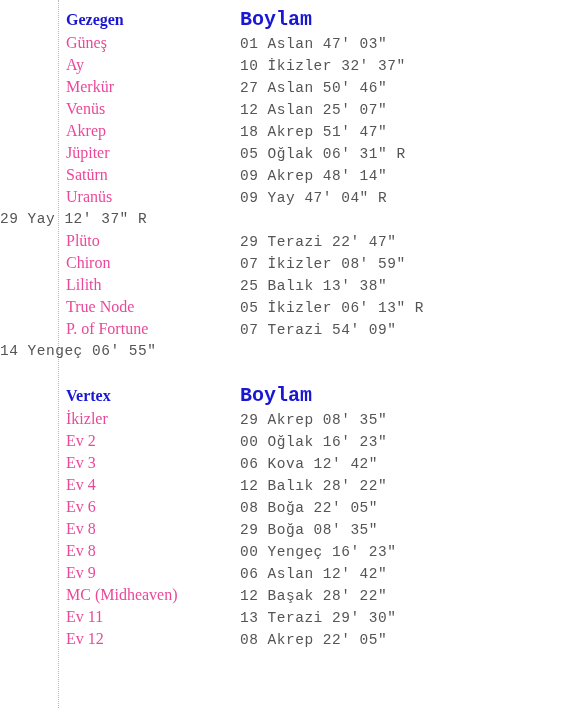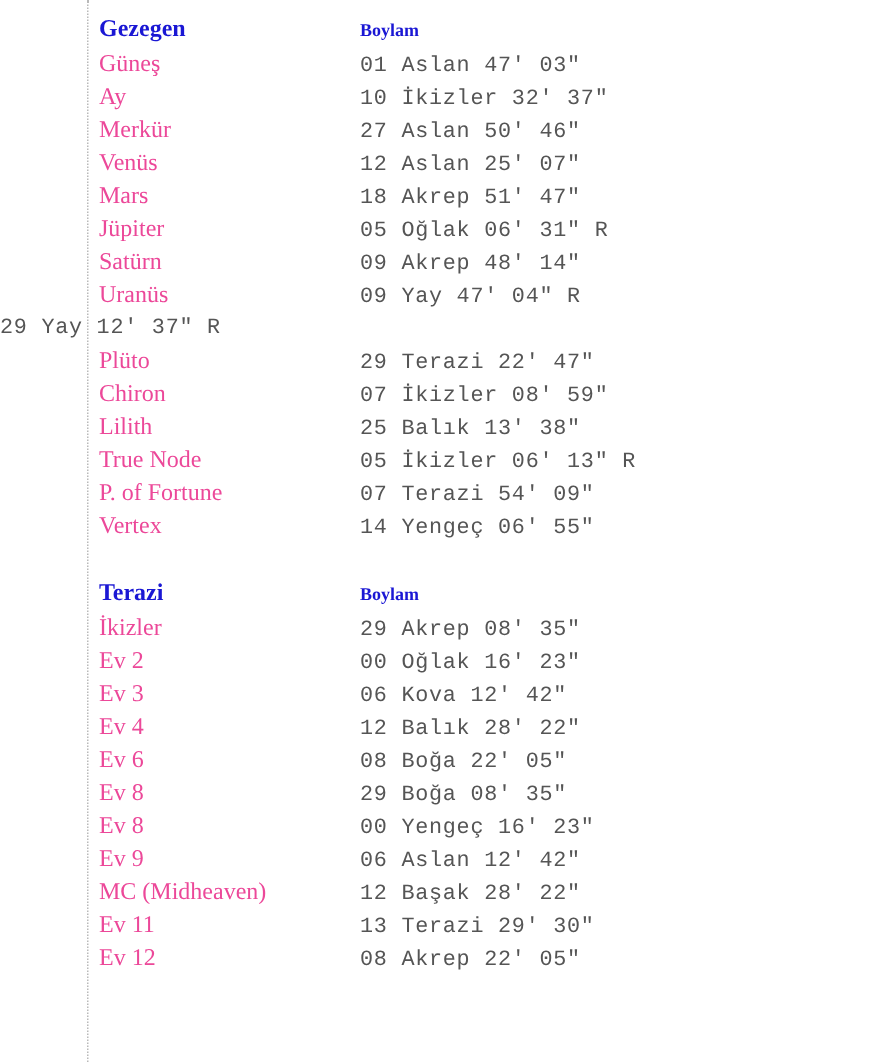--- a/index.html
+++ b/index.html
@@ -78,22 +78,22 @@
   .row.header .col-name,
   .row.header .col-value {
     color: #1a17d4;
     font-weight: bold;
   }
   .row.header .col-name {
     font-family: "Liberation Serif", "DejaVu Serif", serif;
     font-size: 16px;
   }
   .row.header .col-value {
-    font-family: Liberation Serif, serif;
-    font-size: 12px;
+    font-family: Liberation Mono, monospace;
+    font-size: 20px;
     letter-spacing: 0;
   }
 </style>
 </head>
 <body>
 
 <div class="divider"></div>
 
 <div class="sheet" id="sheet">
     <div class="section">
@@ -111,21 +111,21 @@
       </div>
       <div class="row">
         <div class="col-name">Merkür</div>
         <div class="col-value">27 Aslan 50' 46"</div>
       </div>
       <div class="row">
         <div class="col-name">Venüs</div>
         <div class="col-value">12 Aslan 25' 07"</div>
       </div>
       <div class="row">
-        <div class="col-name">Mars</div>
+        <div class="col-name">Akrep</div>
         <div class="col-value">18 Akrep 51' 47"</div>
       </div>
       <div class="row">
         <div class="col-name">Jüpiter</div>
         <div class="col-value">05 Oğlak 06' 31" R</div>
       </div>
       <div class="row">
         <div class="col-name">Satürn</div>
         <div class="col-value">09 Akrep 48' 14"</div>
       </div>
@@ -150,27 +150,26 @@
       </div>
       <div class="row">
         <div class="col-name">True Node</div>
         <div class="col-value">05 İkizler 06' 13" R</div>
       </div>
       <div class="row">
         <div class="col-name">P. of Fortune</div>
         <div class="col-value">07 Terazi 54' 09"</div>
       </div>
       <div class="row">
-        <div class="col-name">Vertex</div>
         <div class="col-value">14 Yengeç 06' 55"</div>
       </div>
     </div>
     <div class="section">
       <div class="row header">
-        <div class="col-name">Terazi</div>
+        <div class="col-name">Vertex</div>
         <div class="col-value">Boylam</div>
       </div>
       <div class="row">
         <div class="col-name">İkizler</div>
         <div class="col-value">29 Akrep 08' 35"</div>
       </div>
       <div class="row">
         <div class="col-name">Ev 2</div>
         <div class="col-value">00 Oğlak 16' 23"</div>
       </div>

